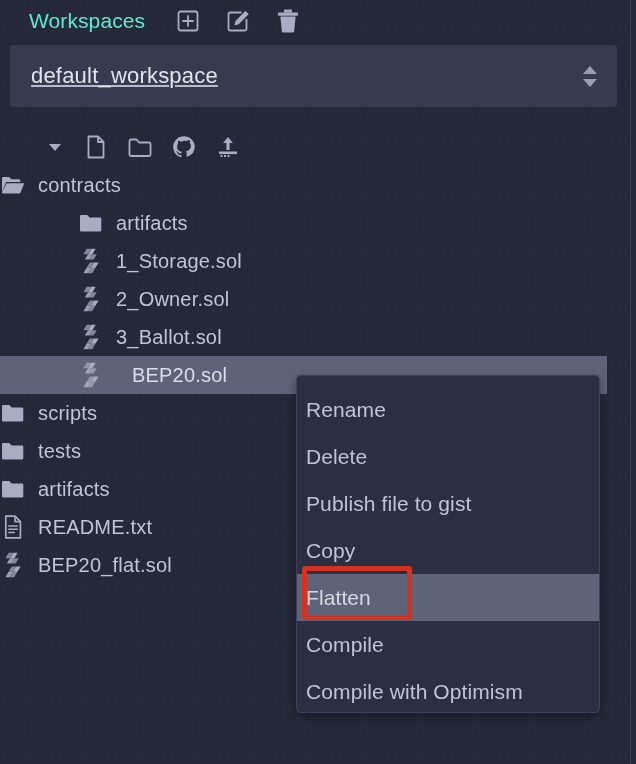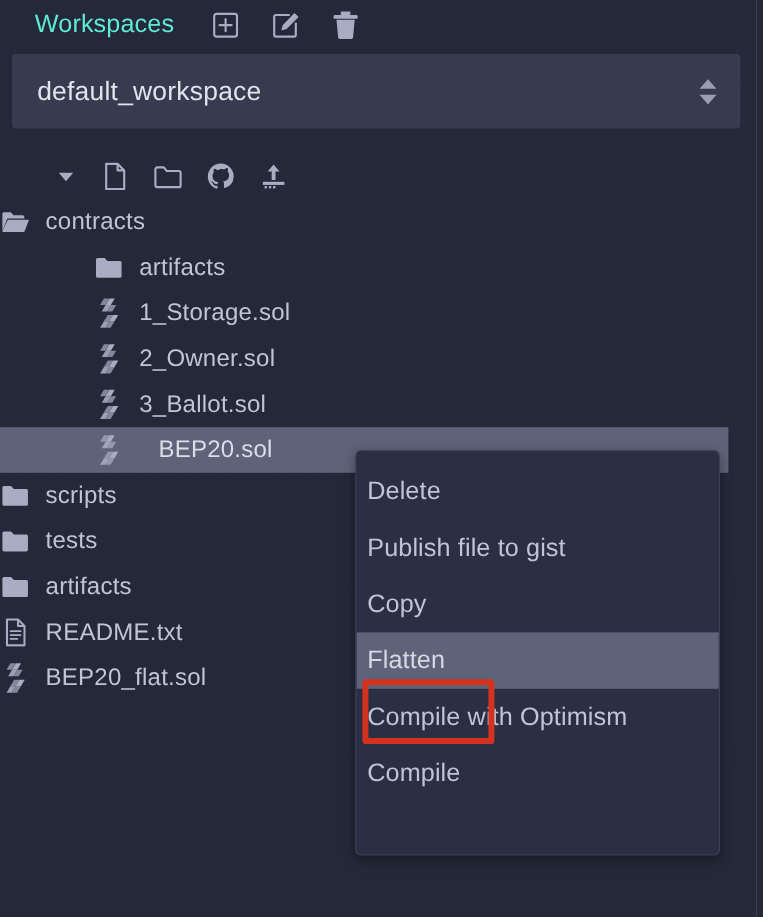--- a/index.html
+++ b/index.html
@@ -76,20 +76,21 @@
     position: absolute;
     left: 10px;
     top: 45px;
     width: 607px;
     height: 62px;
     background: #373b50;
     border-radius: 3px;
     display: flex;
     align-items: center;
     cursor: pointer;
+    text-decoration: underline;
   }
   .ws-select-value {
     margin-left: 21px;
     font-size: 22px;
     color: #e2e3ec;
     letter-spacing: 0.2px;
     flex: 1;
     white-space: nowrap;
     overflow: hidden;
   }
@@ -422,35 +423,38 @@
           <path d="M5.6 19.8 L10 19.8 L6.8 25.2 L2.4 25.2 Z" fill="#a9acc2" opacity="0.9"></path>
           <path d="M10 19.8 L14.4 19.8 L11.2 25.2 L6.8 25.2 Z" fill="#a9acc2" opacity="0.72"></path>
         </svg>
       </span>
       <span class="r-label">BEP20_flat.sol</span>
     </div>
   </div>
 
 <div class="ctx-menu">
     <div class="ctx-item">
+      <span class="ctx-label">Rename</span>
+    </div>
+    <div class="ctx-item">
       <span class="ctx-label">Delete</span>
     </div>
     <div class="ctx-item">
       <span class="ctx-label">Publish file to gist</span>
     </div>
     <div class="ctx-item">
       <span class="ctx-label">Copy</span>
     </div>
     <div class="ctx-item hovered">
       <span class="ctx-label">Flatten</span>
     </div>
     <div class="ctx-item">
+      <span class="ctx-label">Compile</span>
+    </div>
+    <div class="ctx-item">
       <span class="ctx-label">Compile with Optimism</span>
-    </div>
-    <div class="ctx-item">
-      <span class="ctx-label">Compile</span>
     </div>
   </div>
 
 <div class="annot-box" style="border-color: rgb(211, 50, 30);"></div>
 
 <div class="right-divider"></div>
 <div class="right-gutter"></div>
 
 </body></html>

